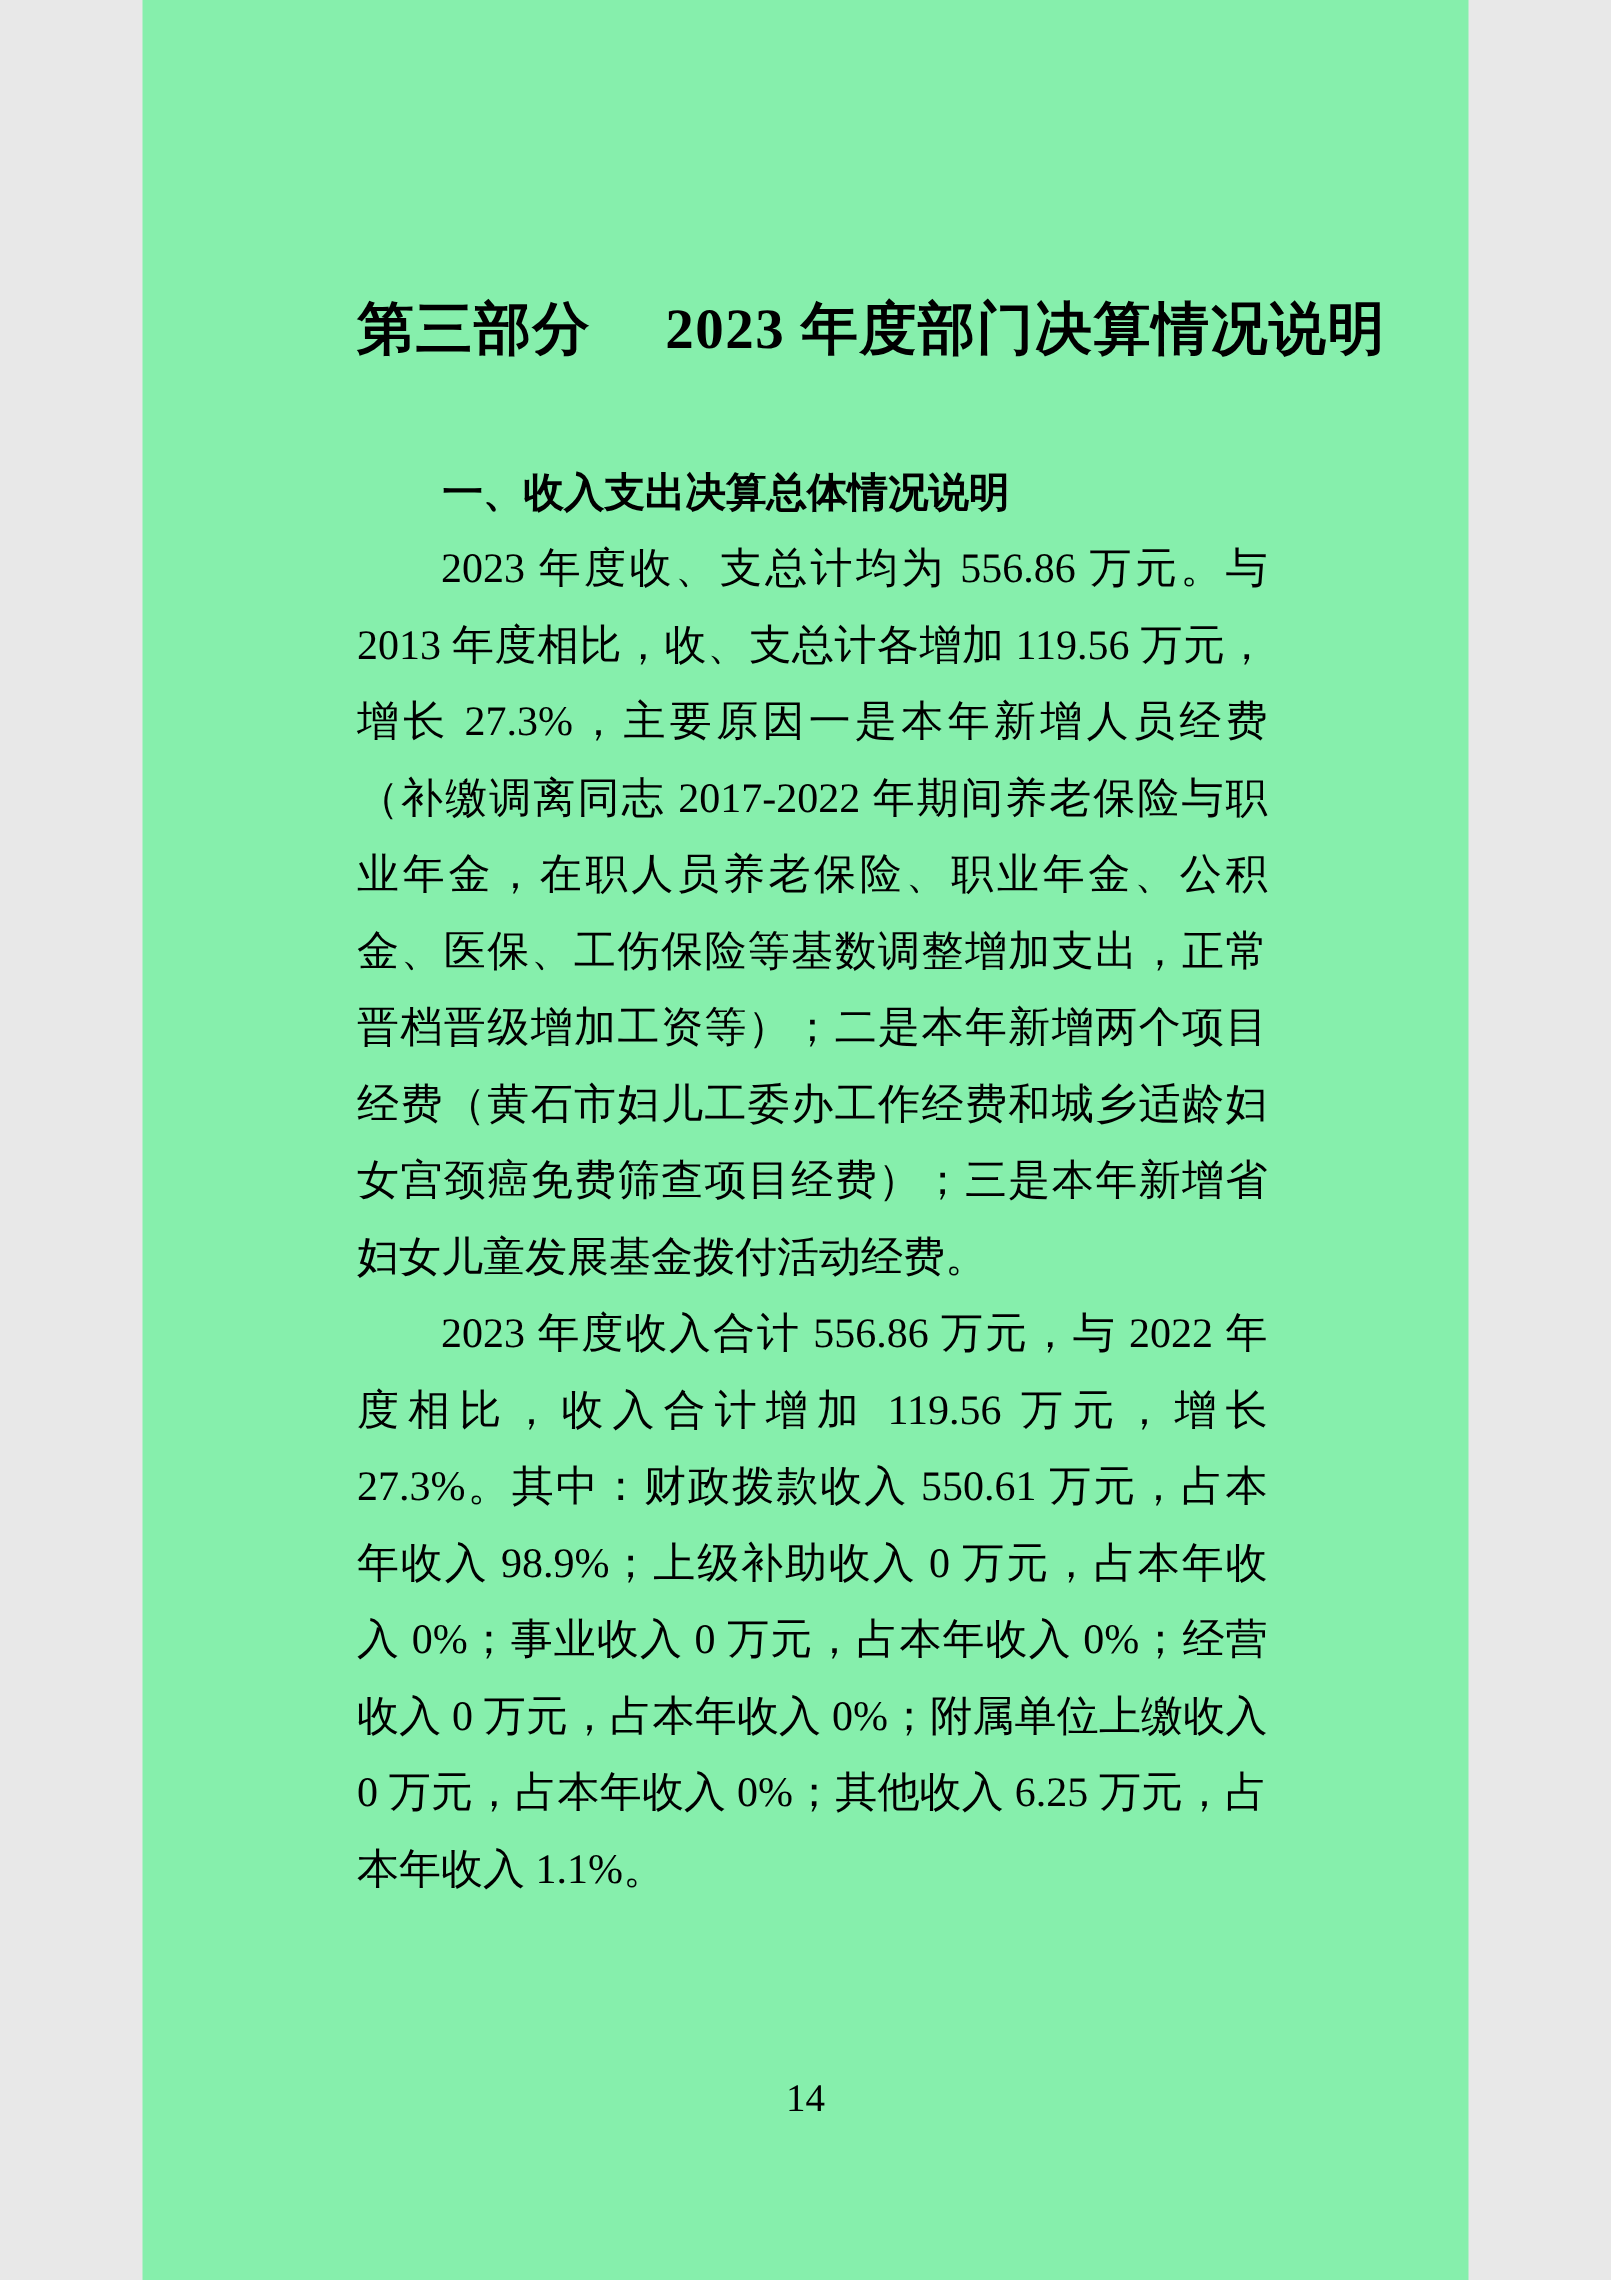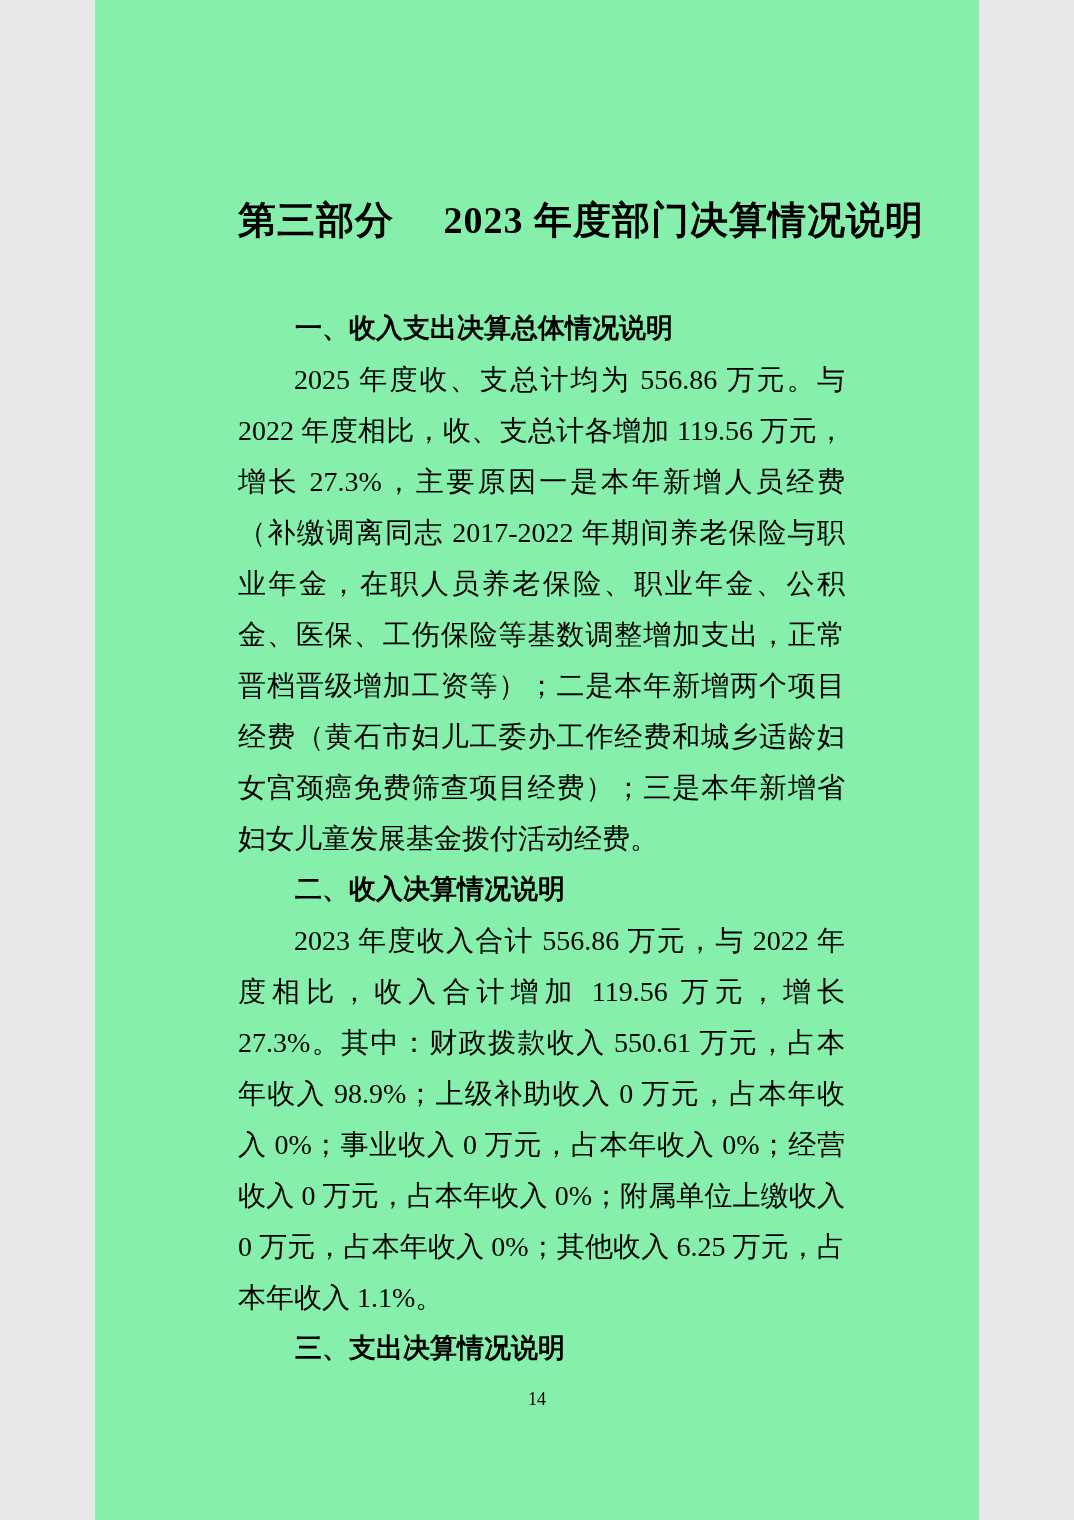--- a/index.html
+++ b/index.html
@@ -52,43 +52,41 @@
     text-align: justify;
     text-justify: inter-ideograph;
     text-indent: 2em;
   }
   .page-number {
     position: absolute;
     top: 1384px;
     left: 0;
     right: 0;
     text-align: center;
-    font-size: 18px;
+    font-size: 26px;
     line-height: 30px;
     font-family: "Liberation Serif", "DejaVu Serif", serif;
   }
 </style>
 </head>
 <body>
 
 <div class="page">
   <div class="content">
 
     <h1 class="doc-title">第三部分　 2023 年度部门决算情况说明</h1>
 
     <section class="section">
       <h2 class="section-heading first">一、收入支出决算总体情况说明</h2>
-      <p class="para">2025 年度收、支总计均为 556.86 万元。与 2022 年度相比，收、支总计各增加 119.56 万元，增长 27.3%，主要原因一是本年新增人员经费（补缴调离同志 2017-2022 年期间养老保险与职业年金，在职人员养老保险、职业年金、公积金、医保、工伤保险等基数调整增加支出，正常晋档晋级增加工资等）；二是本年新增两个项目经费（黄石市妇儿工委办工作经费和城乡适龄妇女宫颈癌免费筛查项目经费）；三是本年新增省妇女儿童发展基金拨付活动经费。</p>
+      <p class="para">2023 年度收、支总计均为 556.86 万元。与 2013 年度相比，收、支总计各增加 119.56 万元，增长 27.3%，主要原因一是本年新增人员经费（补缴调离同志 2017-2022 年期间养老保险与职业年金，在职人员养老保险、职业年金、公积金、医保、工伤保险等基数调整增加支出，正常晋档晋级增加工资等）；二是本年新增两个项目经费（黄石市妇儿工委办工作经费和城乡适龄妇女宫颈癌免费筛查项目经费）；三是本年新增省妇女儿童发展基金拨付活动经费。</p>
     </section>
 
     <section class="section">
-      <h2 class="section-heading">二、收入决算情况说明</h2>
       <p class="para">2023 年度收入合计 556.86 万元，与 2022 年度相比，收入合计增加 119.56 万元，增长 27.3%。其中：财政拨款收入 550.61 万元，占本年收入 98.9%；上级补助收入 0 万元，占本年收入 0%；事业收入 0 万元，占本年收入 0%；经营收入 0 万元，占本年收入 0%；附属单位上缴收入 0 万元，占本年收入 0%；其他收入 6.25 万元，占本年收入 1.1%。</p>
     </section>
 
     <section class="section">
-      <h2 class="section-heading">三、支出决算情况说明</h2>
     </section>
 
   </div>
 
   <div class="page-number">14</div>
 </div>
 
 </body></html>

